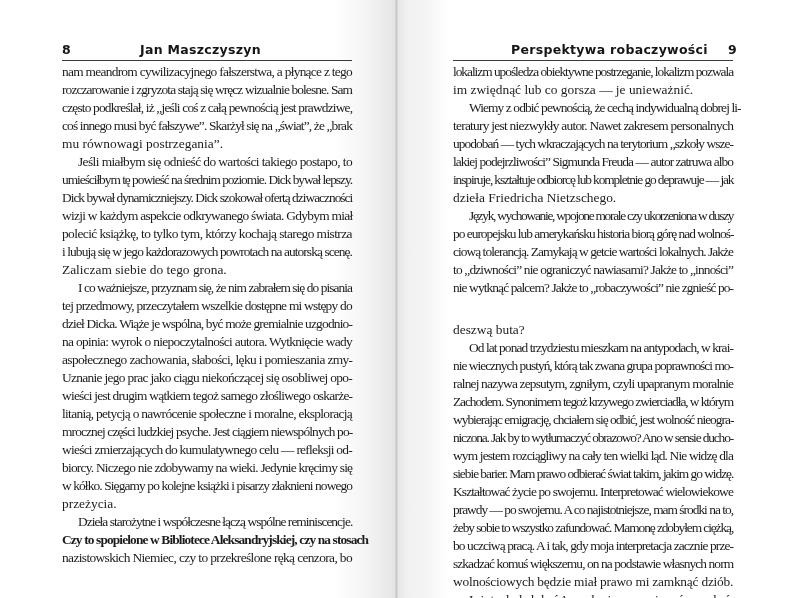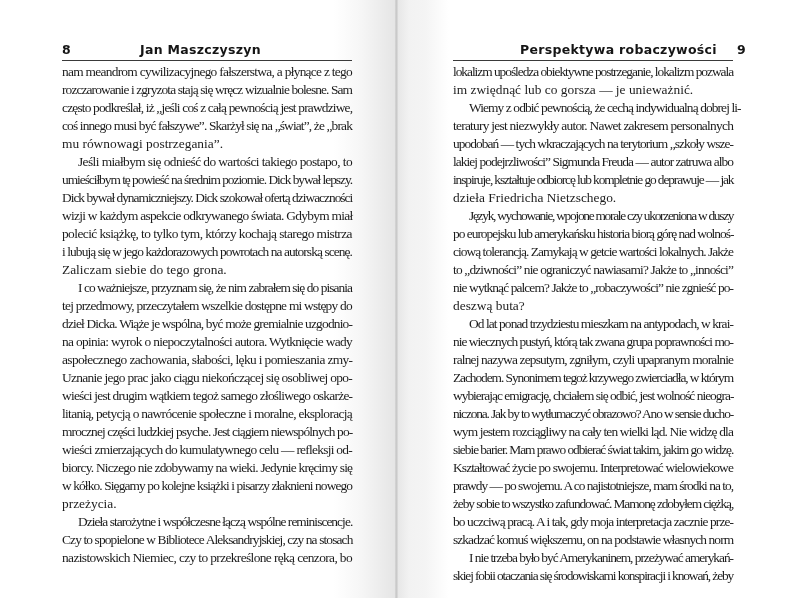--- a/index.html
+++ b/index.html
@@ -21,21 +21,21 @@
   .spine {
     position: absolute; left: 395px; top: 0; width: 3px; height: 598px;
     background: linear-gradient(to right, #d6d6d6, #c9c9c9, #dedede);
   }
   .running-head {
     position: absolute; top: 42px; height: 16px;
     font-family: "DejaVu Sans", sans-serif; font-weight: bold;
     font-size: 12.5px; letter-spacing: 0.3px; color: #151515;
   }
   .page-left .running-head { left: 62px; width: 290px; }
-  .page-right .running-head { left: 69px; width: 280px; }
+  .page-right .running-head { left: 60px; width: 280px; }
   .folio { position: absolute; top: 0; }
   .page-left .folio { left: 0; }
   .page-right .folio { right: 0; }
   .head-title { position: absolute; top: 0; white-space: nowrap; }
   .page-left .head-title { left: 78px; }
   .page-right .head-title { left: 54px; }
   .rule {
     position: absolute; top: 60px; height: 1px; background: #3a3a3a;
   }
   .page-left .rule { left: 62px; width: 290px; }
@@ -82,21 +82,21 @@
       <span class="line" style="display: block; letter-spacing: -0.62069px;">aspołecznego zachowania, słabości, lęku i pomieszania zmy-</span>
       <span class="line" style="display: block; letter-spacing: -0.683333px;">Uznanie jego prac jako ciągu niekończącej się osobliwej opo-</span>
       <span class="line" style="display: block; letter-spacing: -0.745763px;">wieści jest drugim wątkiem tegoż samego złośliwego oskarże-</span>
       <span class="line" style="display: block; letter-spacing: -0.677419px;">litanią, petycją o nawrócenie społeczne i moralne, eksploracją</span>
       <span class="line" style="display: block; letter-spacing: -0.870968px;">mrocznej części ludzkiej psyche. Jest ciągiem niewspólnych po-</span>
       <span class="line" style="display: block; letter-spacing: -0.724138px;">wieści zmierzających do kumulatywnego celu — refleksji od-</span>
       <span class="line" style="display: block; letter-spacing: -0.762712px;">biorcy. Niczego nie zdobywamy na wieki. Jedynie kręcimy się</span>
       <span class="line" style="display: block; letter-spacing: -0.887097px;">w kółko. Sięgamy po kolejne książki i pisarzy złaknieni nowego</span>
       <span class="line last" style="display: block;">przeżycia.</span>
       <span class="line indent" style="display: block; letter-spacing: -0.95px;">Dzieła starożytne i współczesne łączą wspólne reminiscencje.</span>
-      <span class="line" style="display: block; letter-spacing: -0.873016px;">Czy to spopielone w Bibliotece Aleksandryjskiej, czy na stosach</span>
+      <span class="line" style="display: block; letter-spacing: -0.873016px; font-weight: bold;">Czy to spopielone w Bibliotece Aleksandryjskiej, czy na stosach</span>
       <span class="line" style="display: block; letter-spacing: -0.627119px;">nazistowskich Niemiec, czy to przekreślone ręką cenzora, bo</span>
     </div>
 </div>
 
 <div class="page page-right">
   <div class="running-head">
     <span class="head-title">Perspektywa robaczywości</span>
     <span class="folio">9</span>
   </div>
   <div class="rule"></div>
@@ -107,32 +107,33 @@
       <span class="line" style="display: block; letter-spacing: -0.741379px;">teratury jest niezwykły autor. Nawet zakresem personalnych</span>
       <span class="line" style="display: block; letter-spacing: -0.947368px;">upodobań — tych wkraczających na terytorium „szkoły wsze-</span>
       <span class="line" style="display: block; letter-spacing: -0.949153px;">lakiej podejrzliwości” Sigmunda Freuda — autor zatruwa albo</span>
       <span class="line" style="display: block; letter-spacing: -1.10938px;">inspiruje, kształtuje odbiorcę lub kompletnie go deprawuje — jak</span>
       <span class="line last" style="display: block;">dzieła Friedricha Nietzschego.</span>
       <span class="line indent" style="display: block; letter-spacing: -1.2807px;">Język, wychowanie, wpojone morale czy ukorzeniona w duszy</span>
       <span class="line" style="display: block; letter-spacing: -1px;">po europejsku lub amerykańsku historia biorą górę nad wolnoś-</span>
       <span class="line" style="display: block; letter-spacing: -0.95082px;">ciową tolerancją. Zamykają w getcie wartości lokalnych. Jakże</span>
       <span class="line" style="display: block; letter-spacing: -0.830508px;">to „dziwności” nie ograniczyć nawiasami? Jakże to „inności”</span>
       <span class="line" style="display: block; letter-spacing: -0.898305px;">nie wytknąć palcem? Jakże to „robaczywości” nie zgnieść po-</span>
-      <span class="line last" style="display: block;">deszwą buta?</span>
+      <span class="line last" style="display: block; margin-top: 24px;">deszwą buta?</span>
       <span class="line indent" style="display: block; letter-spacing: -0.910714px;">Od lat ponad trzydziestu mieszkam na antypodach, w krai-</span>
       <span class="line" style="display: block; letter-spacing: -0.983051px;">nie wiecznych pustyń, którą tak zwana grupa poprawności mo-</span>
       <span class="line" style="display: block; letter-spacing: -0.824561px;">ralnej nazywa zepsutym, zgniłym, czyli upapranym moralnie</span>
       <span class="line" style="display: block; letter-spacing: -1.07143px;">Zachodem. Synonimem tegoż krzywego zwierciadła, w którym</span>
       <span class="line" style="display: block; letter-spacing: -0.984127px;">wybierając emigrację, chciałem się odbić, jest wolność nieogra-</span>
       <span class="line" style="display: block; letter-spacing: -1.15px;">niczona. Jak by to wytłumaczyć obrazowo? Ano w sensie ducho-</span>
       <span class="line" style="display: block; letter-spacing: -0.85px;">wym jestem rozciągliwy na cały ten wielki ląd. Nie widzę dla</span>
       <span class="line" style="display: block; letter-spacing: -1.03226px;">siebie barier. Mam prawo odbierać świat takim, jakim go widzę.</span>
       <span class="line" style="display: block; letter-spacing: -0.875px;">Kształtować życie po swojemu. Interpretować wielowiekowe</span>
       <span class="line" style="display: block; letter-spacing: -1px;">prawdy — po swojemu. A co najistotniejsze, mam środki na to,</span>
       <span class="line" style="display: block; letter-spacing: -1.08621px;">żeby sobie to wszystko zafundować. Mamonę zdobyłem ciężką,</span>
       <span class="line" style="display: block; letter-spacing: -0.888889px;">bo uczciwą pracą. A i tak, gdy moja interpretacja zacznie prze-</span>
       <span class="line" style="display: block; letter-spacing: -0.909091px;">szkadzać komuś większemu, on na podstawie własnych norm</span>
+      <span class="line last" style="display: block; letter-spacing: -0.22449px;">wolnościowych będzie miał prawo mi zamknąć dziób.</span>
       <span class="line indent" style="display: block; letter-spacing: -1.03636px;">I nie trzeba było być Amerykaninem, przeżywać amerykań-</span>
       <span class="line" style="display: block; letter-spacing: -1.10769px;">skiej fobii otaczania się środowiskami konspiracji i knowań, żeby</span>
     </div>
 </div>
 
 <div class="spine"></div>
 
 </body></html>

